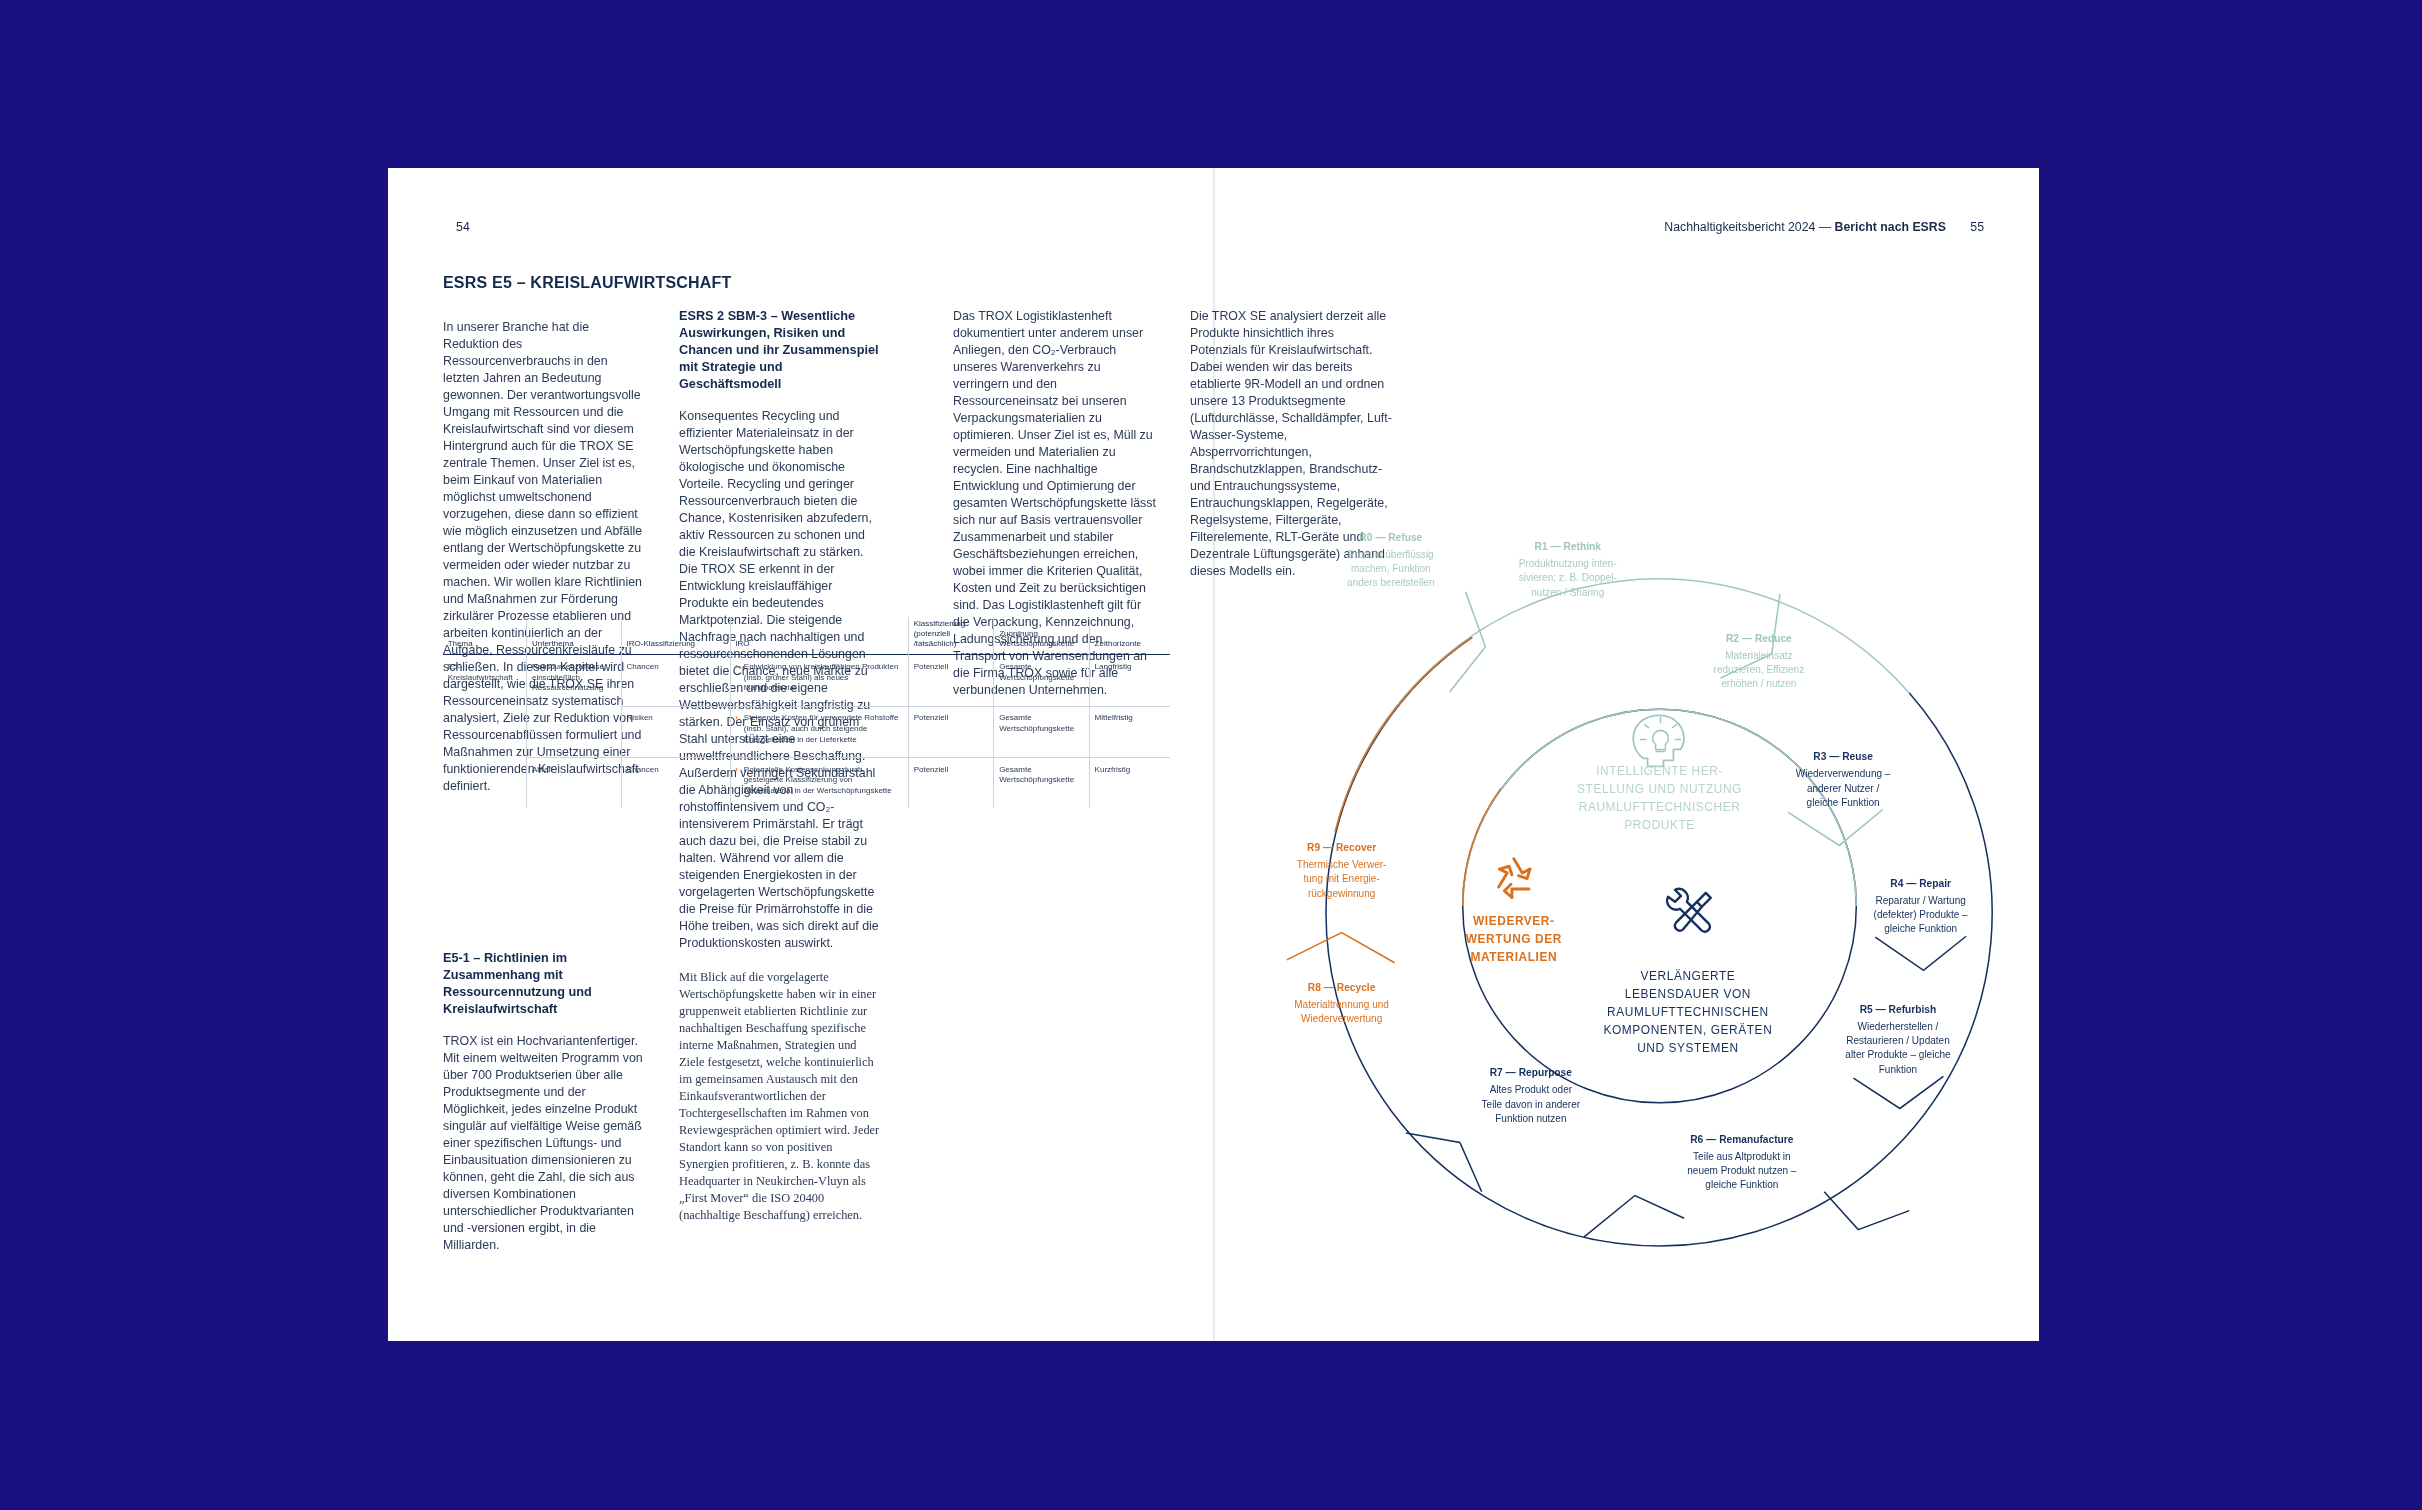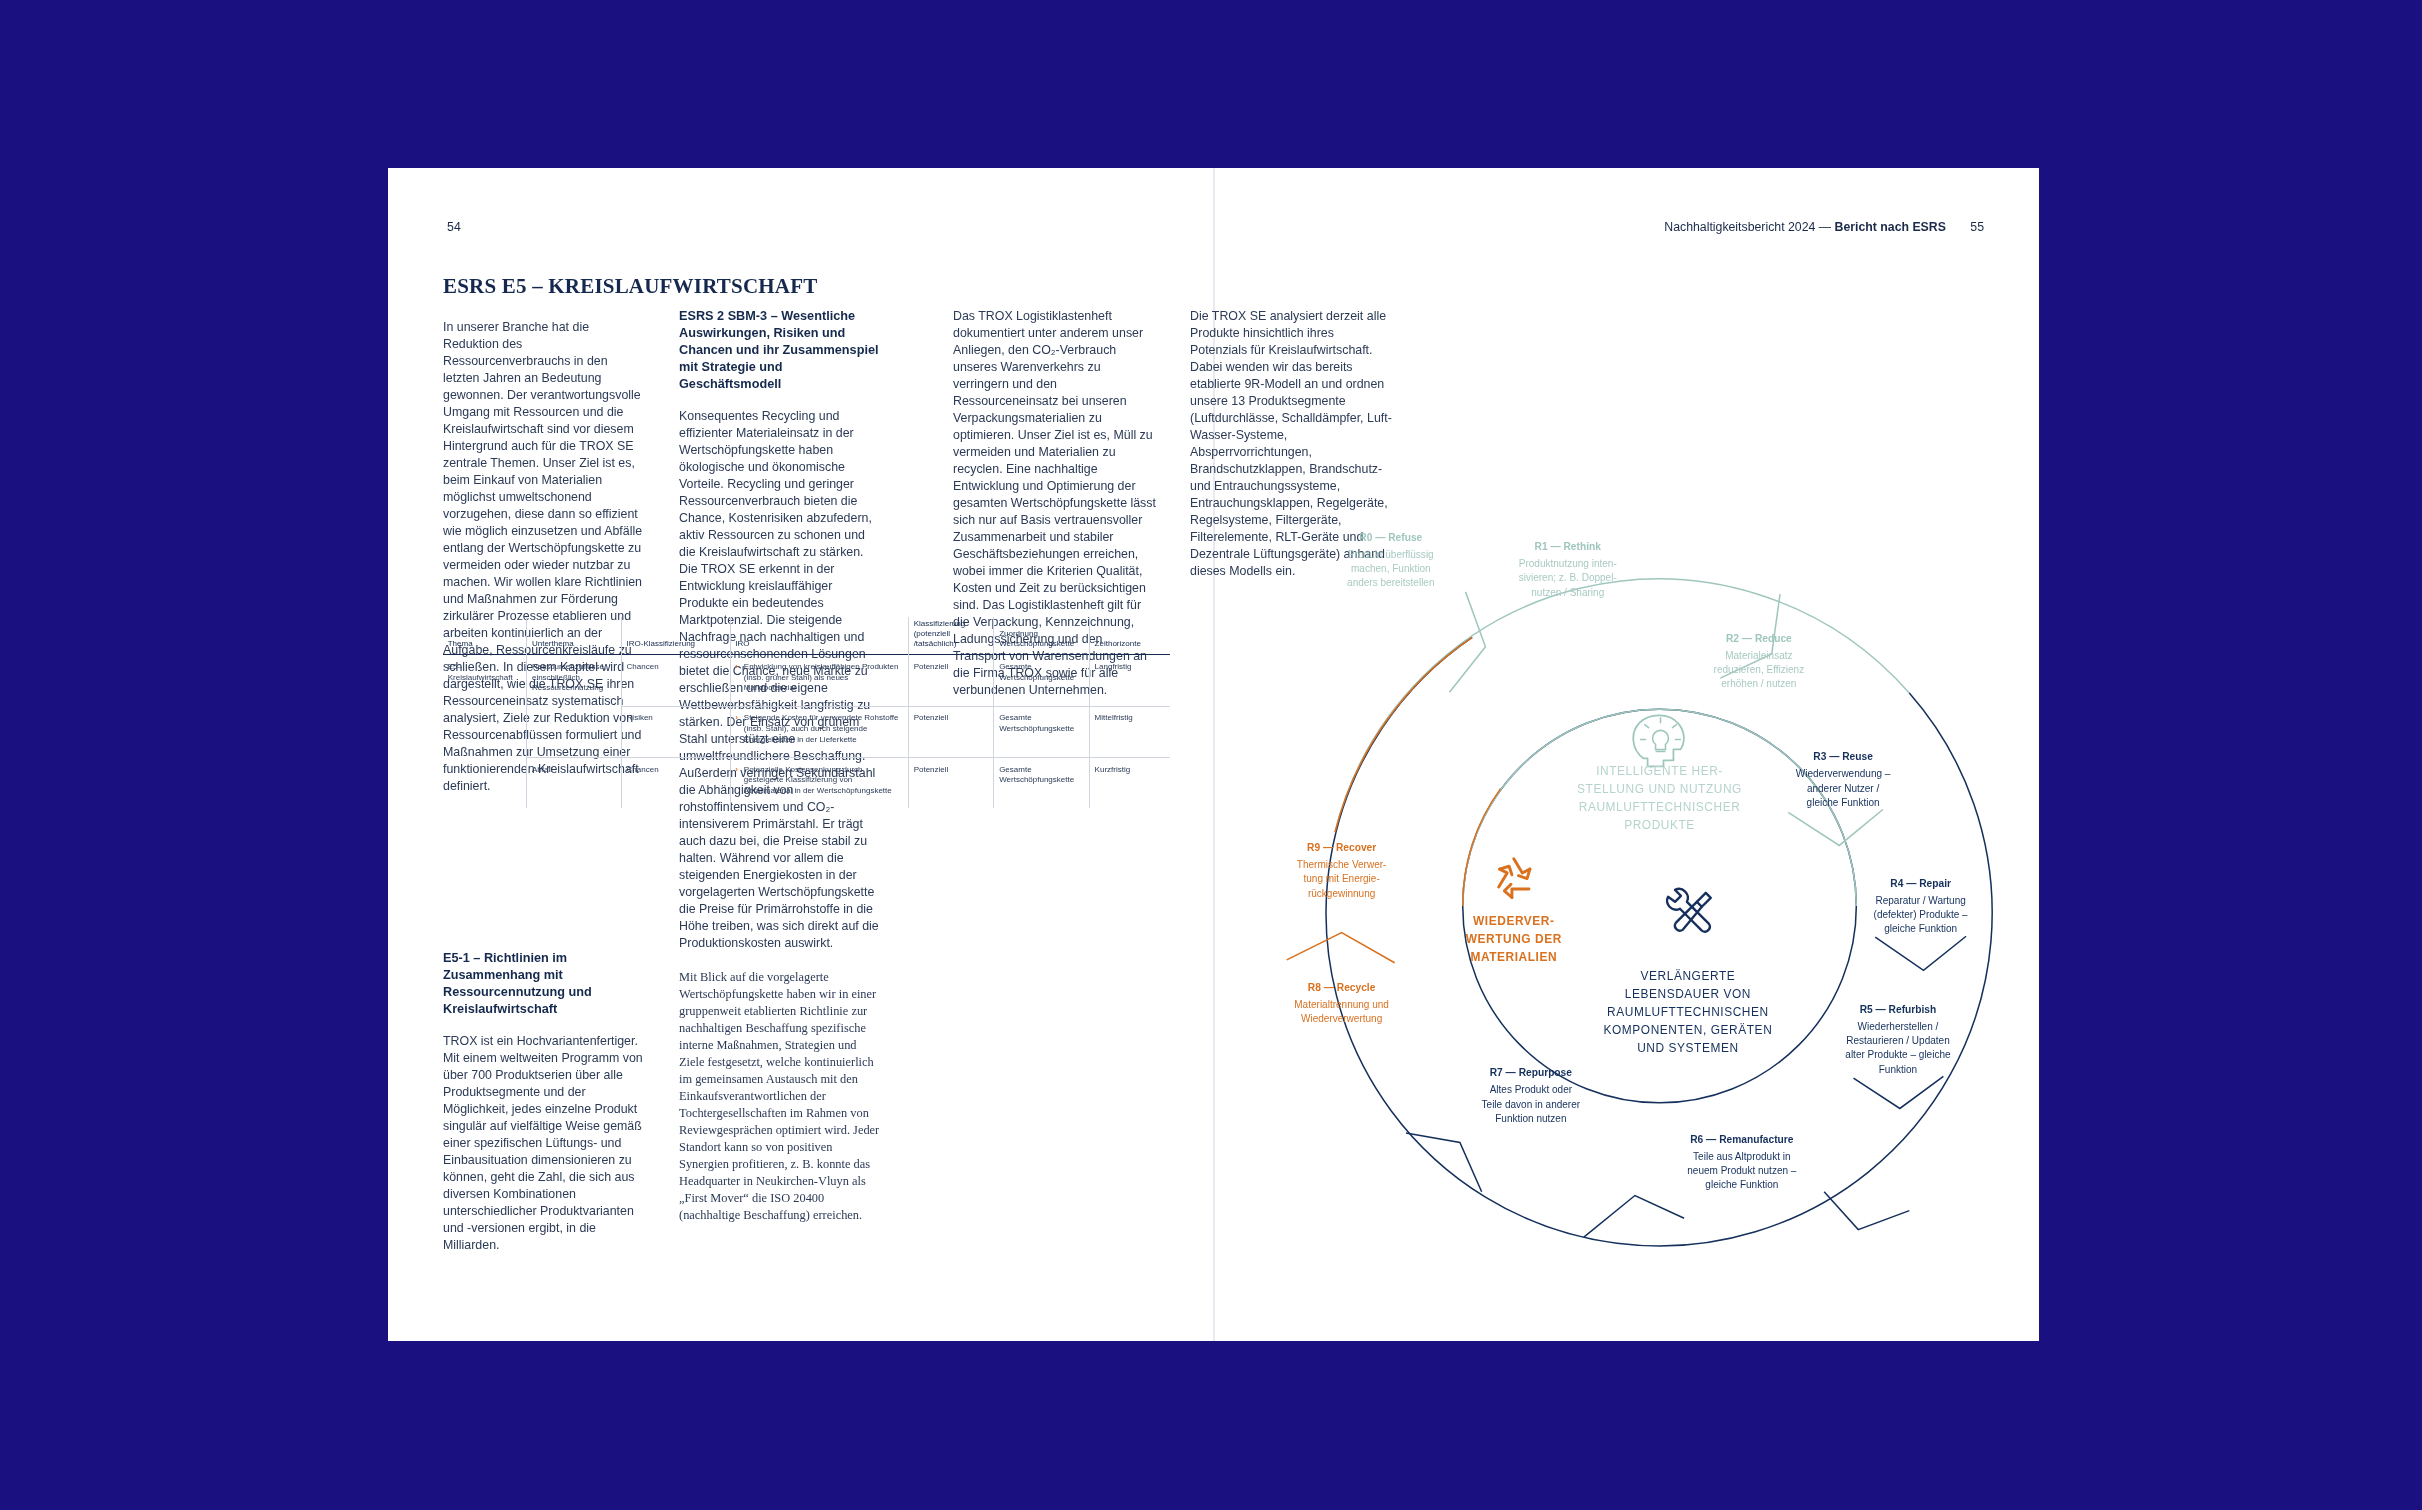--- a/index.html
+++ b/index.html
@@ -15,37 +15,36 @@
     width:1651px;height:1173px;
     background:#ffffff;
     box-shadow:0 0 0 0 rgba(0,0,0,0);
   }
   .gutter{
     position:absolute;left:825px;top:0;width:1.9px;height:1173px;
     background:#e9e9ef;
   }
   
   .folio-left{
-    position:absolute;left:59px;top:52px;
+    position:absolute;left:68px;top:52px;
     font-size:12.3px;color:#1b2a4a;letter-spacing:0.2px;
   }
   .runhead-right{
     position:absolute;right:55px;top:52px;
     font-size:12.3px;color:#1b2a4a;white-space:nowrap;
   }
   .runhead-right .b{font-weight:bold;}
   .runhead-right .folio{display:inline-block;margin-left:21px;font-weight:normal;}
 
   
   h1.chapter{
     position:absolute;left:55px;top:106px;
     margin:0;
-    font-size:21px;font-weight:bold;letter-spacing:0.2px;
+    font-size:16px;font-weight:bold;letter-spacing:0.2px;
     color:#14294d;
-    font-family:Liberation Serif, serif;
   }
   .col{
     position:absolute;
     font-size:12.4px;line-height:17px;
     color:#2b3a56;
     text-align:left;
   }
   .col p{margin:0 0 13.2px 0;}
   h2.sub{
     margin:0 0 15px 0;

